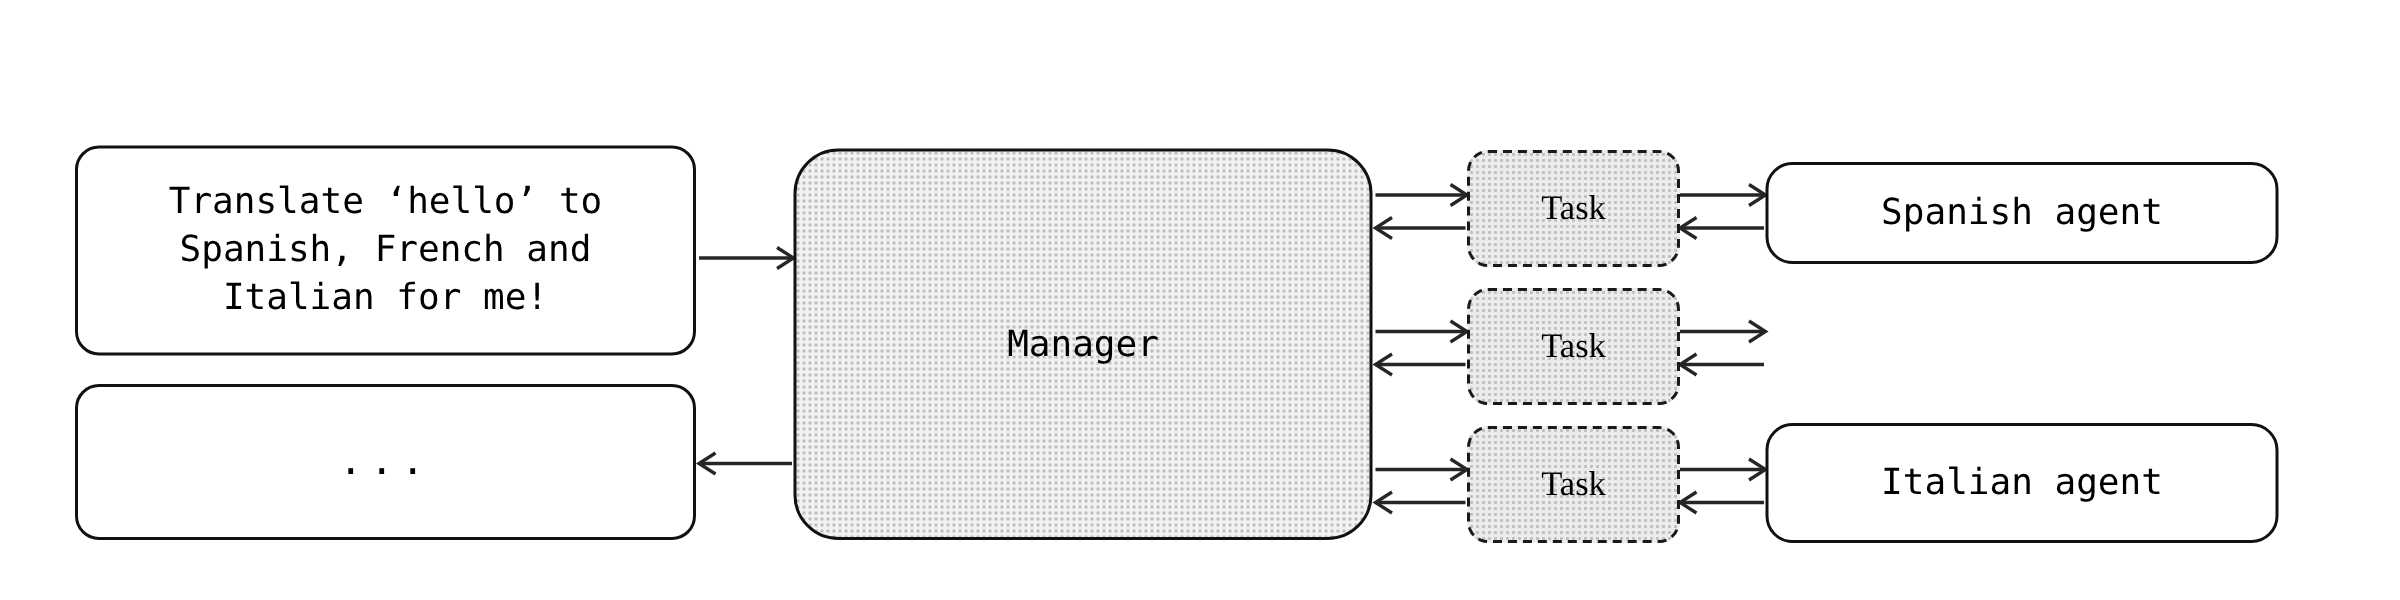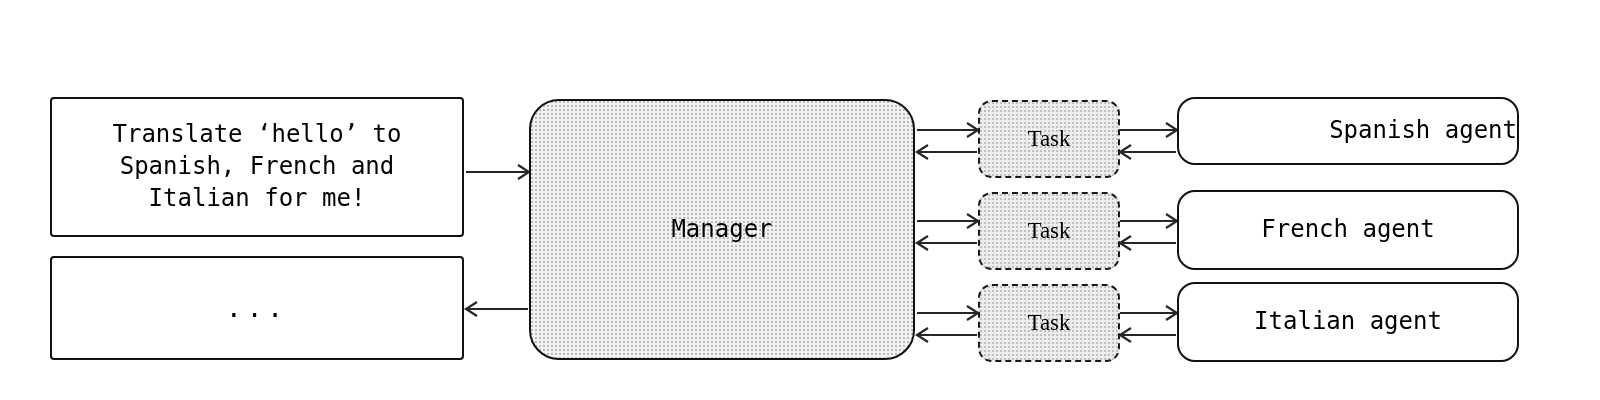--- a/index.html
+++ b/index.html
@@ -24,21 +24,21 @@
   .node {
     position: absolute;
     box-sizing: border-box;
     display: flex;
     align-items: center;
     justify-content: center;
     text-align: center;
     color: #000000;
     background: #ffffff;
     border: 2px solid #111111;
-    border-radius: 4px;
+    border-radius: 16px;
     font-family: "DejaVu Sans Mono", monospace;
     line-height: 1.32;
     white-space: pre-line;
   }
 
   
   .prompt-box {
     font-size: 24px;
     letter-spacing: 0px;
     padding: 4px 10px;
@@ -196,25 +196,22 @@
   </div>
 
   <div class="node task" style="left:978px; top:192px; width:142px; height:78px;">
     <span class="label">Task</span>
   </div>
 
   <div class="node task" style="left:978px; top:284px; width:142px; height:78px;">
     <span class="label">Task</span>
   </div>
 
-  <div class="node agent" style="left:1177px; top:97px; width:342px; height:68px;justify-content:flex-end;">
+  <div class="node agent" style="left:1177px; top:108px; width:342px; height:68px;">
     <span class="label">Spanish agent</span>
   </div>
 
-  <div class="node agent" style="left:1177px; top:190px; width:342px; height:80px;">
-    <span class="label">French agent</span>
-  </div>
 
   <div class="node agent" style="left:1177px; top:282px; width:342px; height:80px;align-items:center;">
     <span class="label">Italian agent</span>
   </div>
 
 </div>
 
 </body></html>

